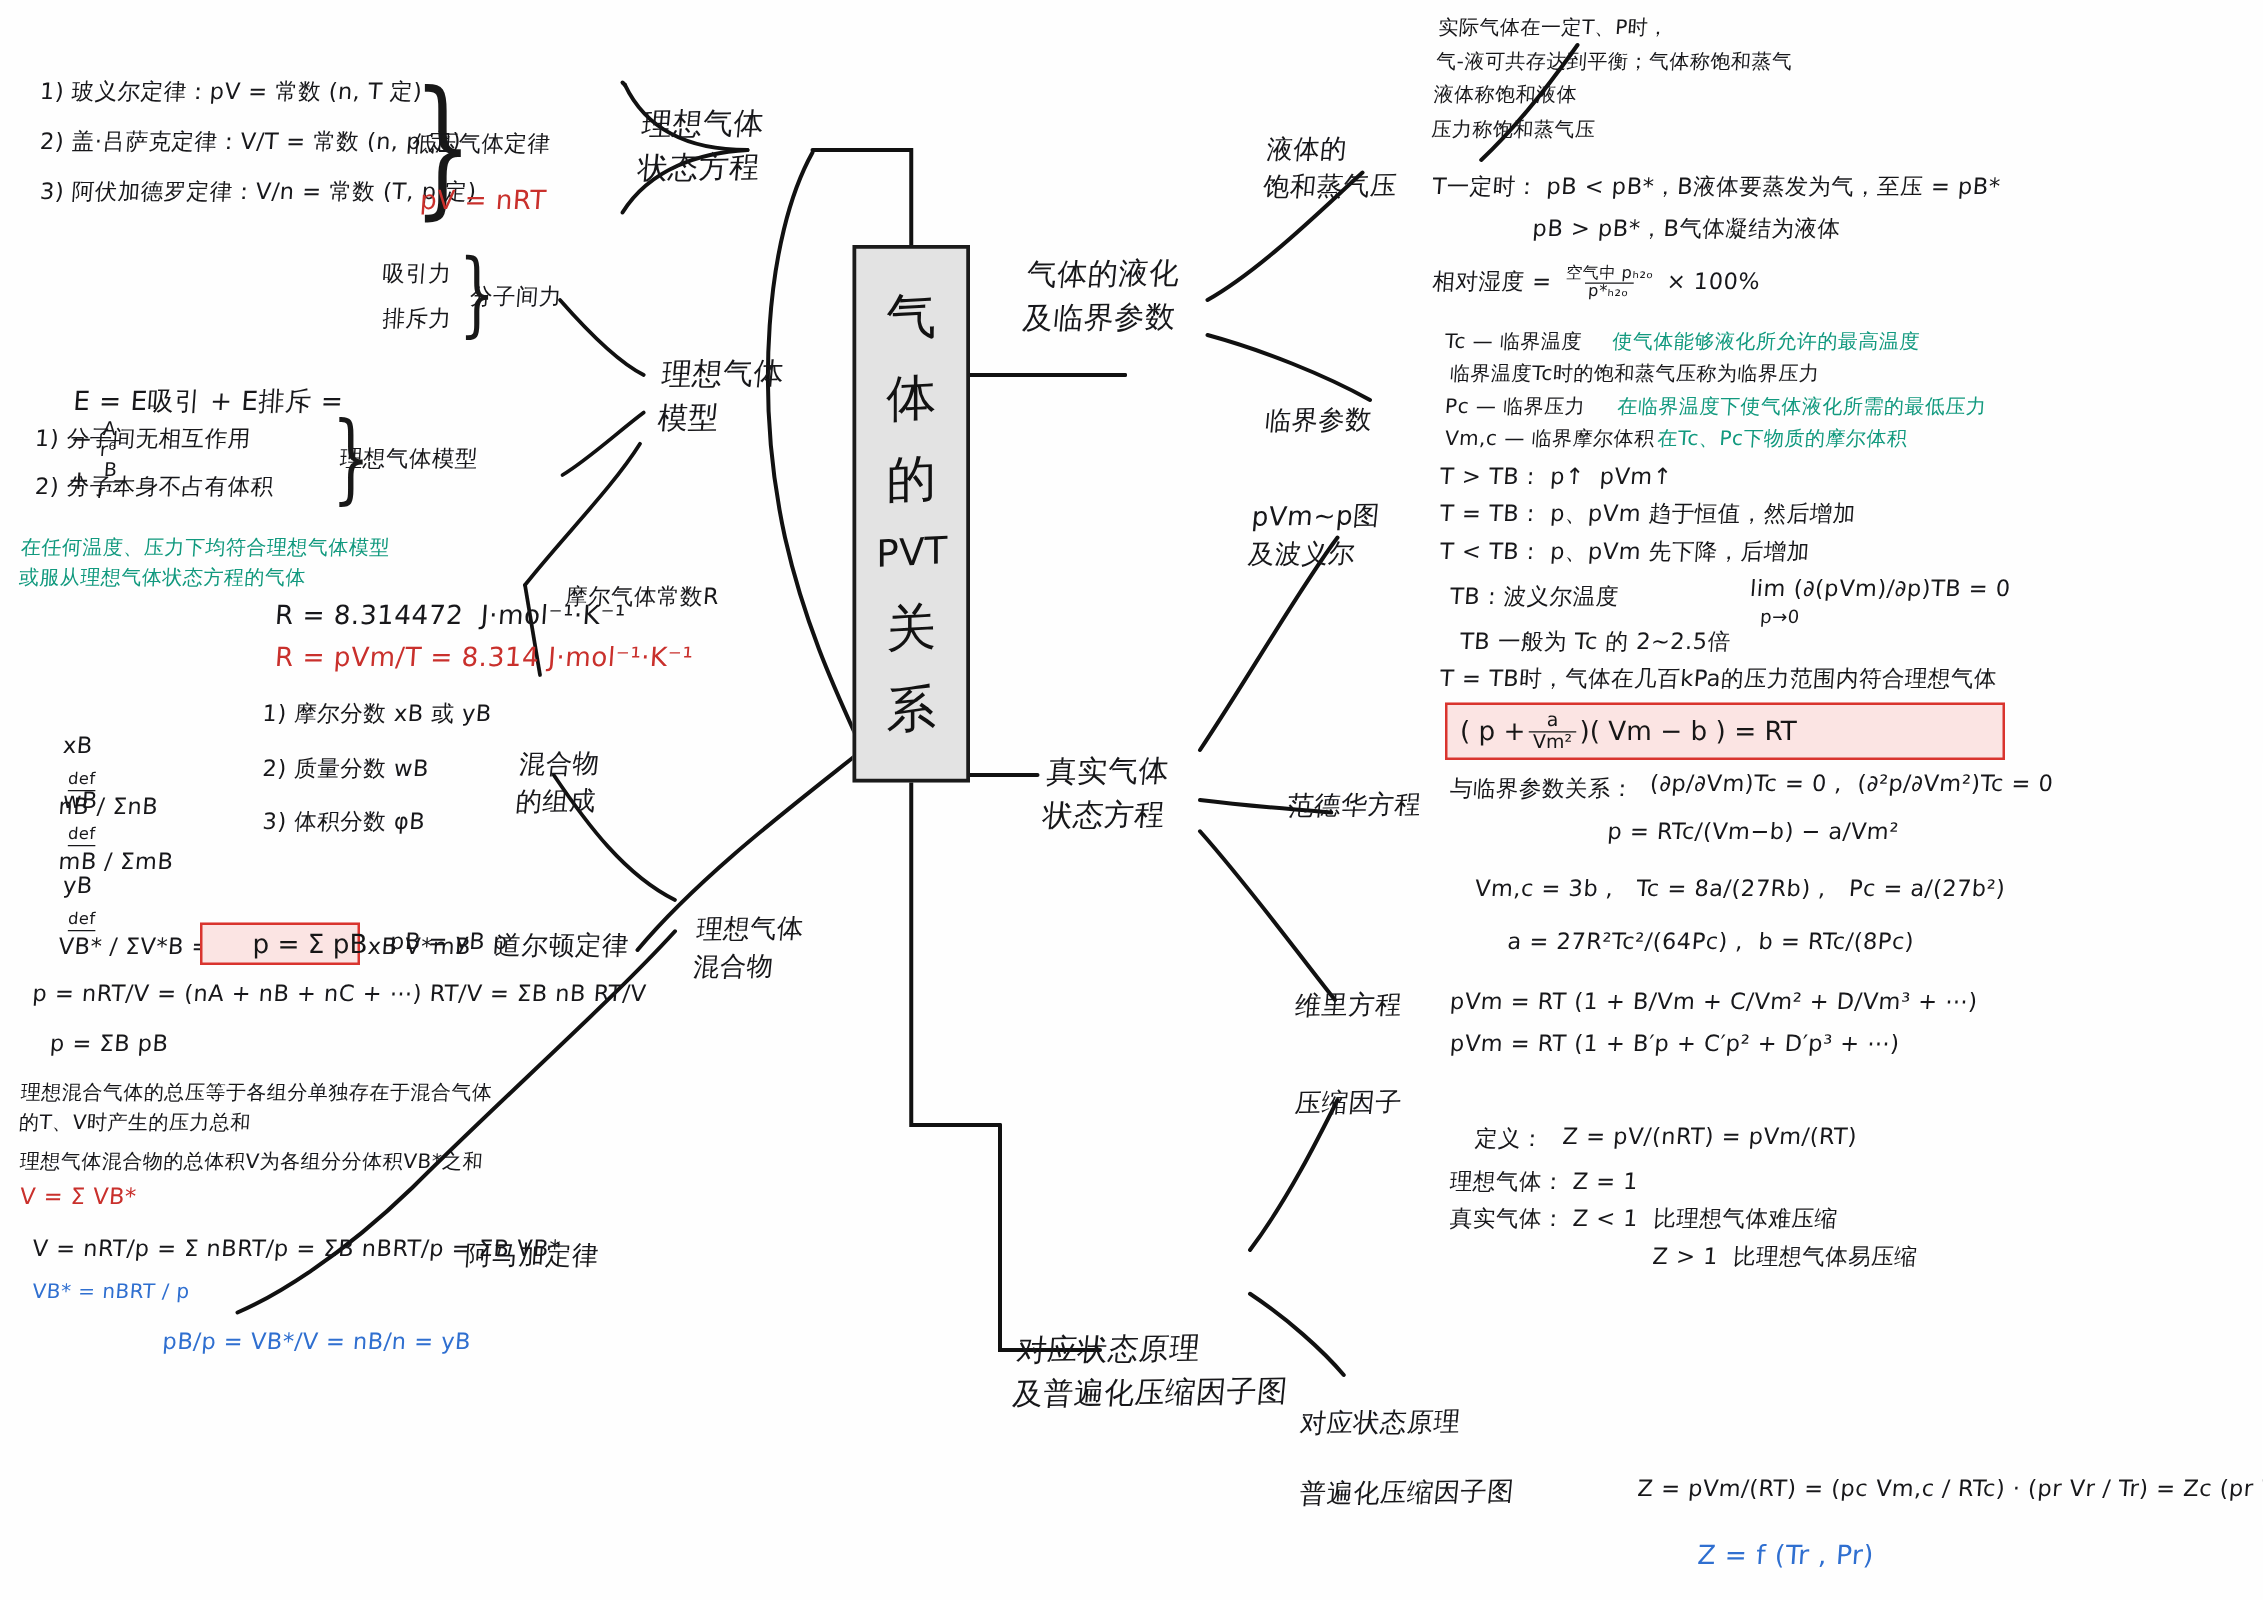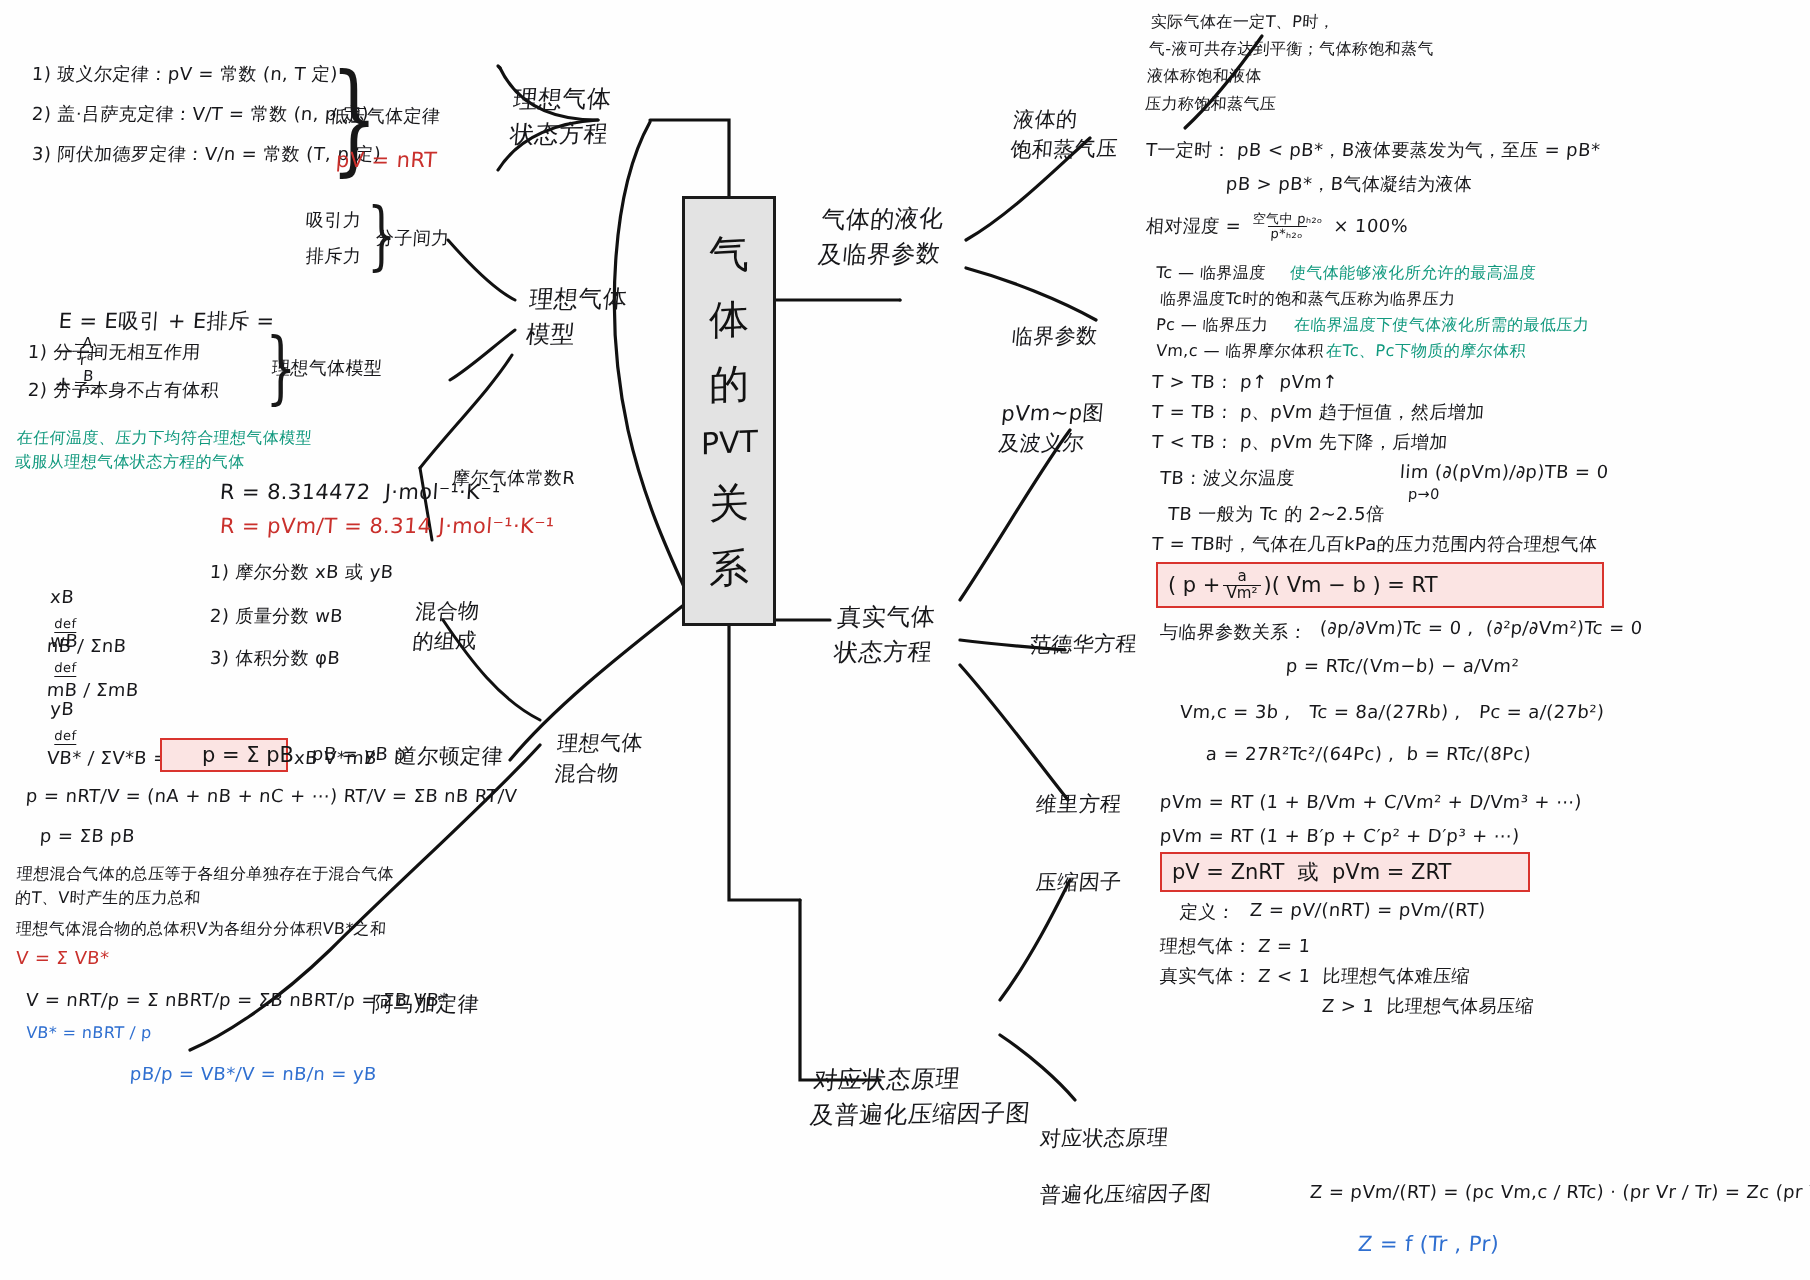--- a/index.html
+++ b/index.html
@@ -304,23 +304,20 @@
   <div class="ink sz-md slant" style="left:1320px; top:616px;">(∂p/∂Vm)Tc = 0 ,  (∂²p/∂Vm²)Tc = 0</div>
   <div class="ink sz-md slant" style="left:1286px; top:654px;">p = RTc/(Vm−b) − a/Vm²</div>
   <div class="ink sz-md slant" style="left:1180px; top:700px;">Vm,c = 3b ,   Tc = 8a/(27Rb) ,   Pc = a/(27b²)</div>
   <div class="ink sz-md slant" style="left:1206px; top:742px;">a = 27R²Tc²/(64Pc) ,  b = RTc/(8Pc)</div>
 
   <div class="ink sz-md slant" style="left:1160px; top:790px;">pVm = RT (1 + B/Vm + C/Vm² + D/Vm³ + ⋯)</div>
   <div class="ink sz-md slant" style="left:1160px; top:824px;">pVm = RT (1 + B′p + C′p² + D′p³ + ⋯)</div>
 
   <div class="ink sz-lg slant2" style="left:1036px; top:868px;">压缩因子</div>
 
-  <div class="redbox" style="left:1160px; top:852px; width:370px; height:40px;">
-    <span class="txt">pV = ZnRT  或  pVm = ZRT</span>
-  </div>
   <div class="ink sz-md slant" style="left:1180px; top:900px;">定义：</div>
   <div class="ink sz-md slant" style="left:1250px; top:898px;">Z = pV/(nRT) = pVm/(RT)</div>
   <div class="ink sz-md slant" style="left:1160px; top:934px;">理想气体： Z = 1</div>
   <div class="ink sz-md slant" style="left:1160px; top:964px;">真实气体： Z &lt; 1  比理想气体难压缩</div>
   <div class="ink sz-md slant" style="left:1322px; top:994px;">Z &gt; 1  比理想气体易压缩</div>
 
   <div class="ink sz-xl slant2" style="left:812px; top:1062px; line-height:1.45;">对应状态原理
 及普遍化压缩因子图</div>
   <div class="ink sz-lg slant2" style="left:1040px; top:1124px;">对应状态原理</div>
   <div class="ink sz-lg slant2" style="left:1040px; top:1180px;">普遍化压缩因子图</div>

